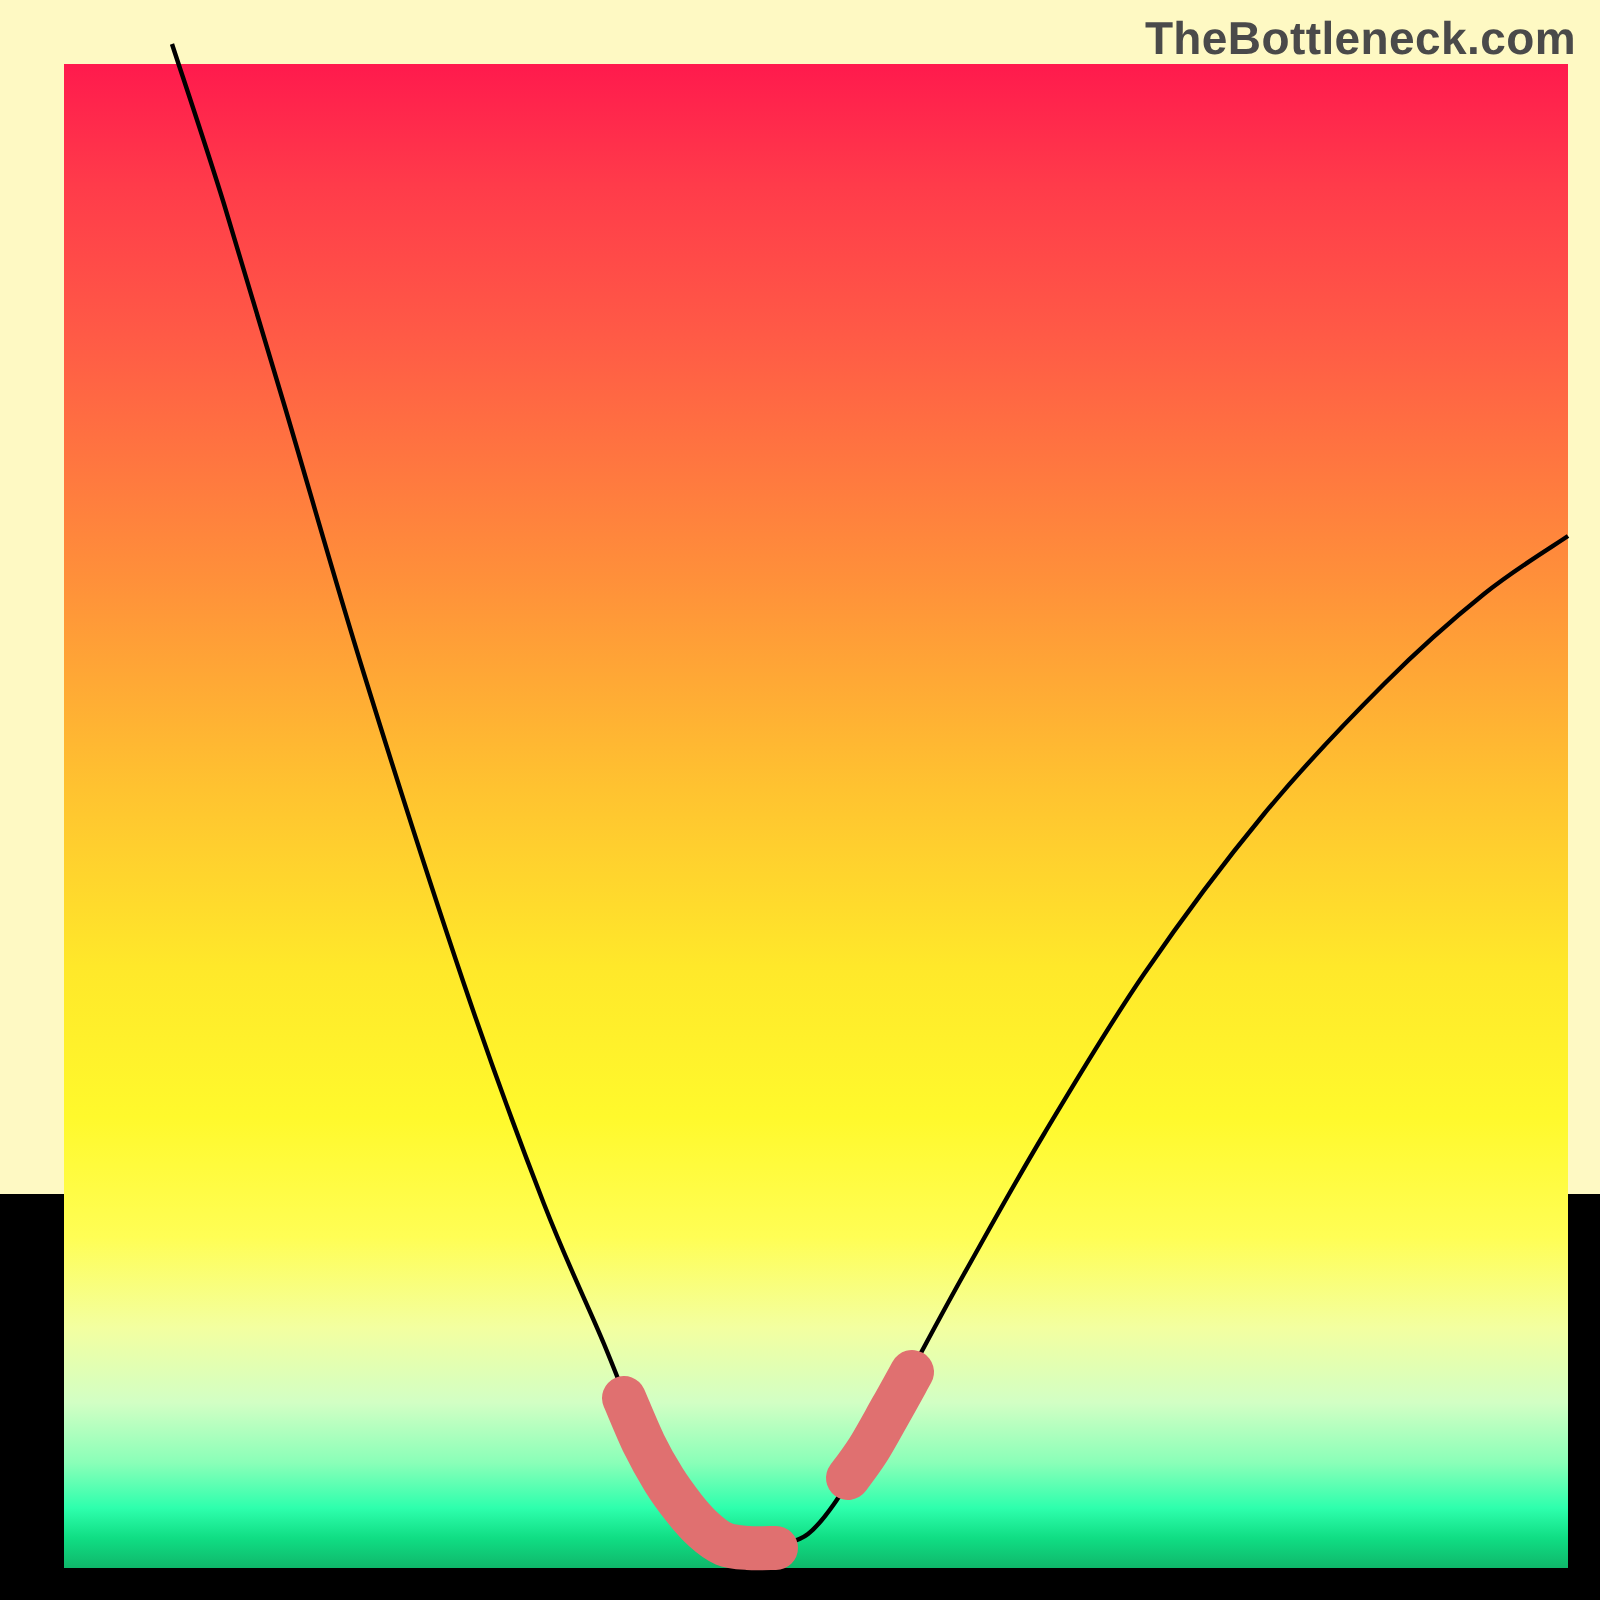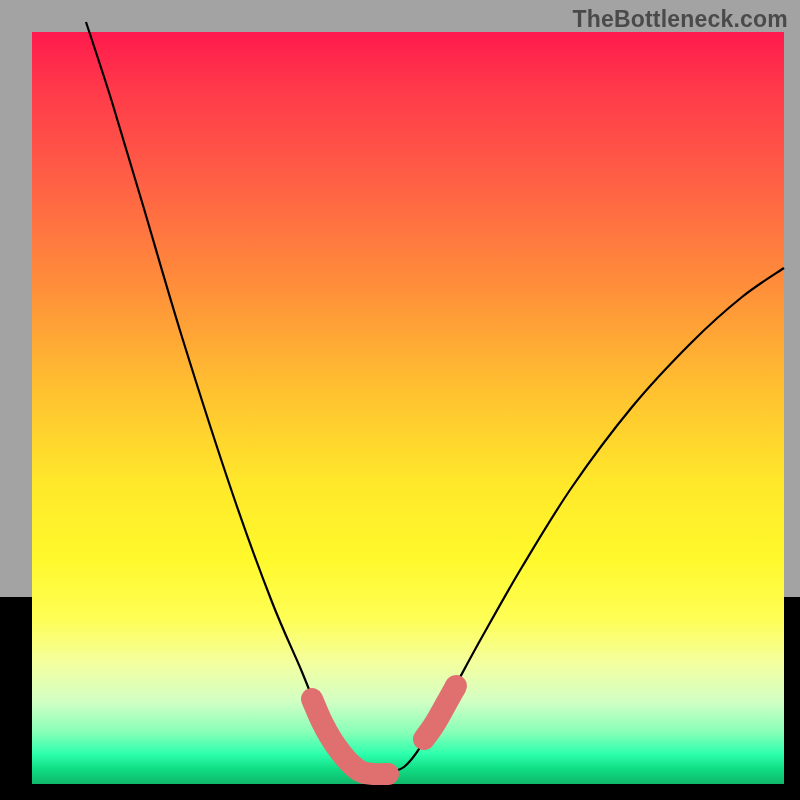--- a/index.html
+++ b/index.html
@@ -10,21 +10,21 @@
     background: #000;
     overflow: hidden;
     font-family: Arial, Helvetica, sans-serif;
   }
   .frame {
     position: absolute;
     left: 0;
     top: 0;
     width: 800px;
     height: 597px;
-    background: #a3a3a3;
+    background: #fef9c3;
     text-decoration: underline;
   }
   .plot {
     position: absolute;
     left: 32px;
     top: 32px;
     width: 752px;
     height: 752px;
     background: linear-gradient(to bottom,
       #ff1a4d 0%,

